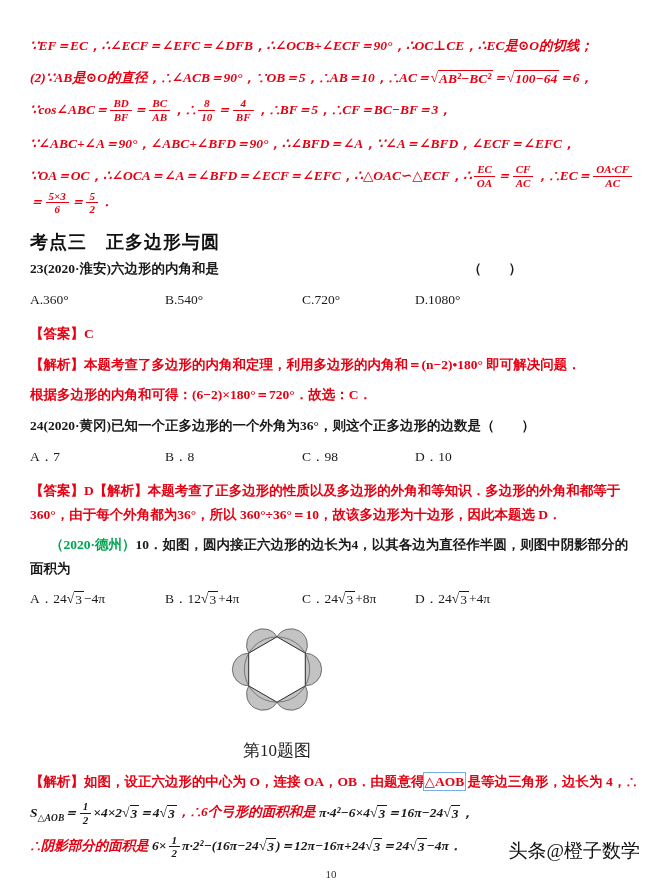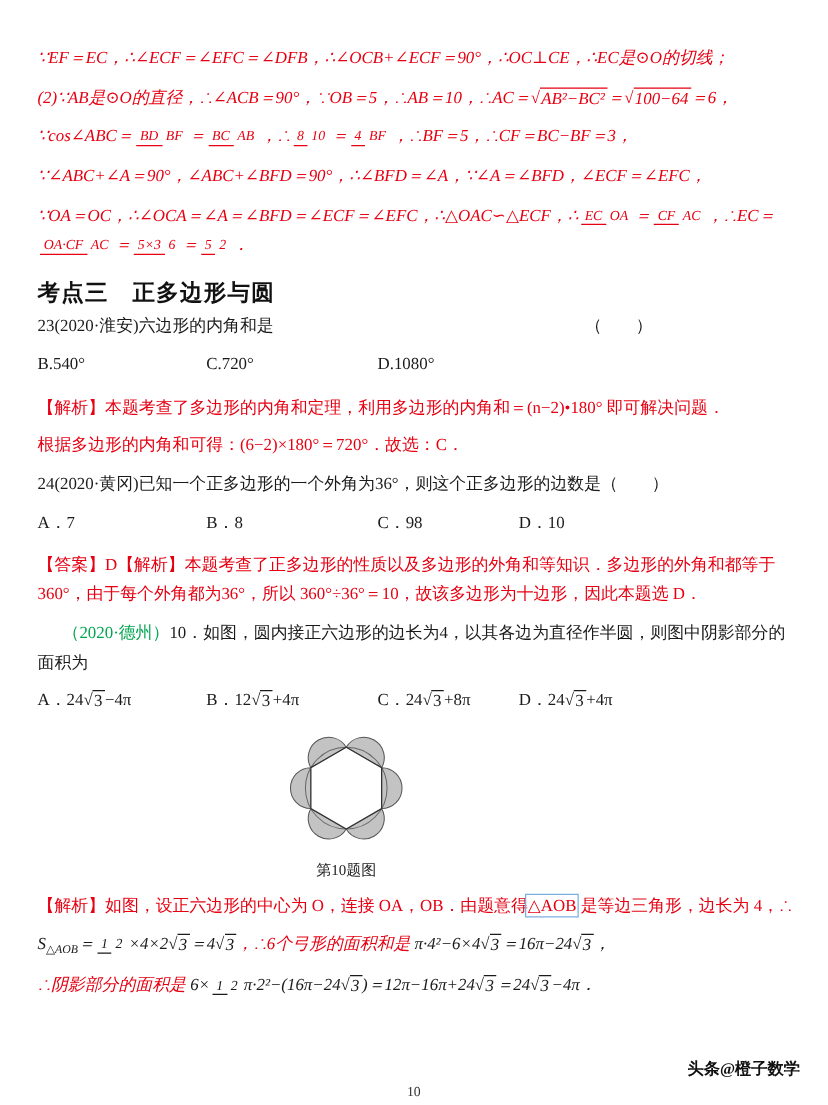--- a/index.html
+++ b/index.html
@@ -2,52 +2,52 @@
 <html><head>
 <meta charset="utf-8">
 <style>
   html,body{margin:0;padding:0;}
   body{
     width:662px;height:884px;background:#ffffff;position:relative;overflow:hidden;
     font-family:"Liberation Serif","DejaVu Serif",serif;
     font-size:13.5px;color:#1a1a1a;
   }
   .page{padding:34px 24px 0 30px;}
-  .line{margin:0 0 7px 0;line-height:1.75;}
+  .line{margin:0 0 7px 0;line-height:1.75;font-weight:bold;}
   .proof{margin-bottom:8px;}
   .it{font-style:italic;}
   .seg.red{color:#e60012;}
   .seg.black{color:#1a1a1a;}
   .seg.green{color:#00a551;margin-left:20px;}
   .seg.boxed{outline:1.5px solid #7ab0e0;outline-offset:1px;}
   .heading{
     font-size:18px;font-weight:bold;color:#111;
     margin:14px 0 3px 0;letter-spacing:1px;
   }
   .stem-row{display:flex;max-width:492px;}
   .bracket{margin-left:auto;}
   .options{
     display:grid;grid-template-columns:135px 137px 113px auto;
     margin:2px 0 10px 0;line-height:1.8;
   }
   .frac{
-    display:inline-flex;flex-direction:row;
+    display:inline-flex;flex-direction:column;text-align:center;
     vertical-align:middle;font-size:0.82em;line-height:1.15;margin:0 2px;
   }
   .frac .num{border-bottom:1px solid currentColor;padding:0 3px;}
   .frac .den{padding:0 3px;}
   .rad{display:inline-flex;align-items:flex-start;vertical-align:baseline;}
   .rad .rsign{line-height:1.2;}
   .rad .rbody{border-top:1px solid currentColor;padding:0 2px 0 1px;line-height:1.2;text-align:right;}
   .sub{font-size:0.7em;vertical-align:sub;}
   .figure{margin:4px 0 8px 192px;width:110px;text-align:center;}
-  .figure .caption{font-size:12px;margin-top:6px;color:#222;}
+  .figure .caption{font-size:17px;margin-top:18px;color:#222;}
   .footer-brand{
     position:absolute;right:22px;bottom:20px;
-    font-weight:bold;font-size:13px;color:#111;
+    font-weight:normal;font-size:19px;color:#111;
   }
   .page-number{
     position:absolute;left:0;right:0;bottom:4px;text-align:center;
     font-size:11px;color:#333;
   }
 </style>
 </head>
 <body>
 
 <div class="page">
@@ -91,24 +91,26 @@
           <span class="den">2</span>
         </span>．</span></div>
 
   <div class="heading">考点三　正多边形与圆</div>
 
   <div class="line stem-row">
     <span>23(2020·淮安)六边形的内角和是</span>
     <span class="bracket">（　　）</span>
   </div>
   <div class="options">
+      <span class="opt">A.360°</span>
       <span class="opt">B.540°</span>
       <span class="opt">C.720°</span>
       <span class="opt">D.1080°</span>
     </div>
+  <div class="line"><span class="seg red">【答案】C</span></div>
   <div class="line"><span class="seg red">【解析】本题考查了多边形的内角和定理，利用多边形的内角和＝(n−2)•180° 即可解决问题．</span></div>
   <div class="line"><span class="seg red">根据多边形的内角和可得：(6−2)×180°＝720°．故选：C．</span></div>
 
   <div class="line">
     <span>24(2020·黄冈)已知一个正多边形的一个外角为36°，则这个正多边形的边数是（　　）</span>
   </div>
   <div class="options">
       <span class="opt">A．7</span>
       <span class="opt">B．8</span>
       <span class="opt">C．98</span>

